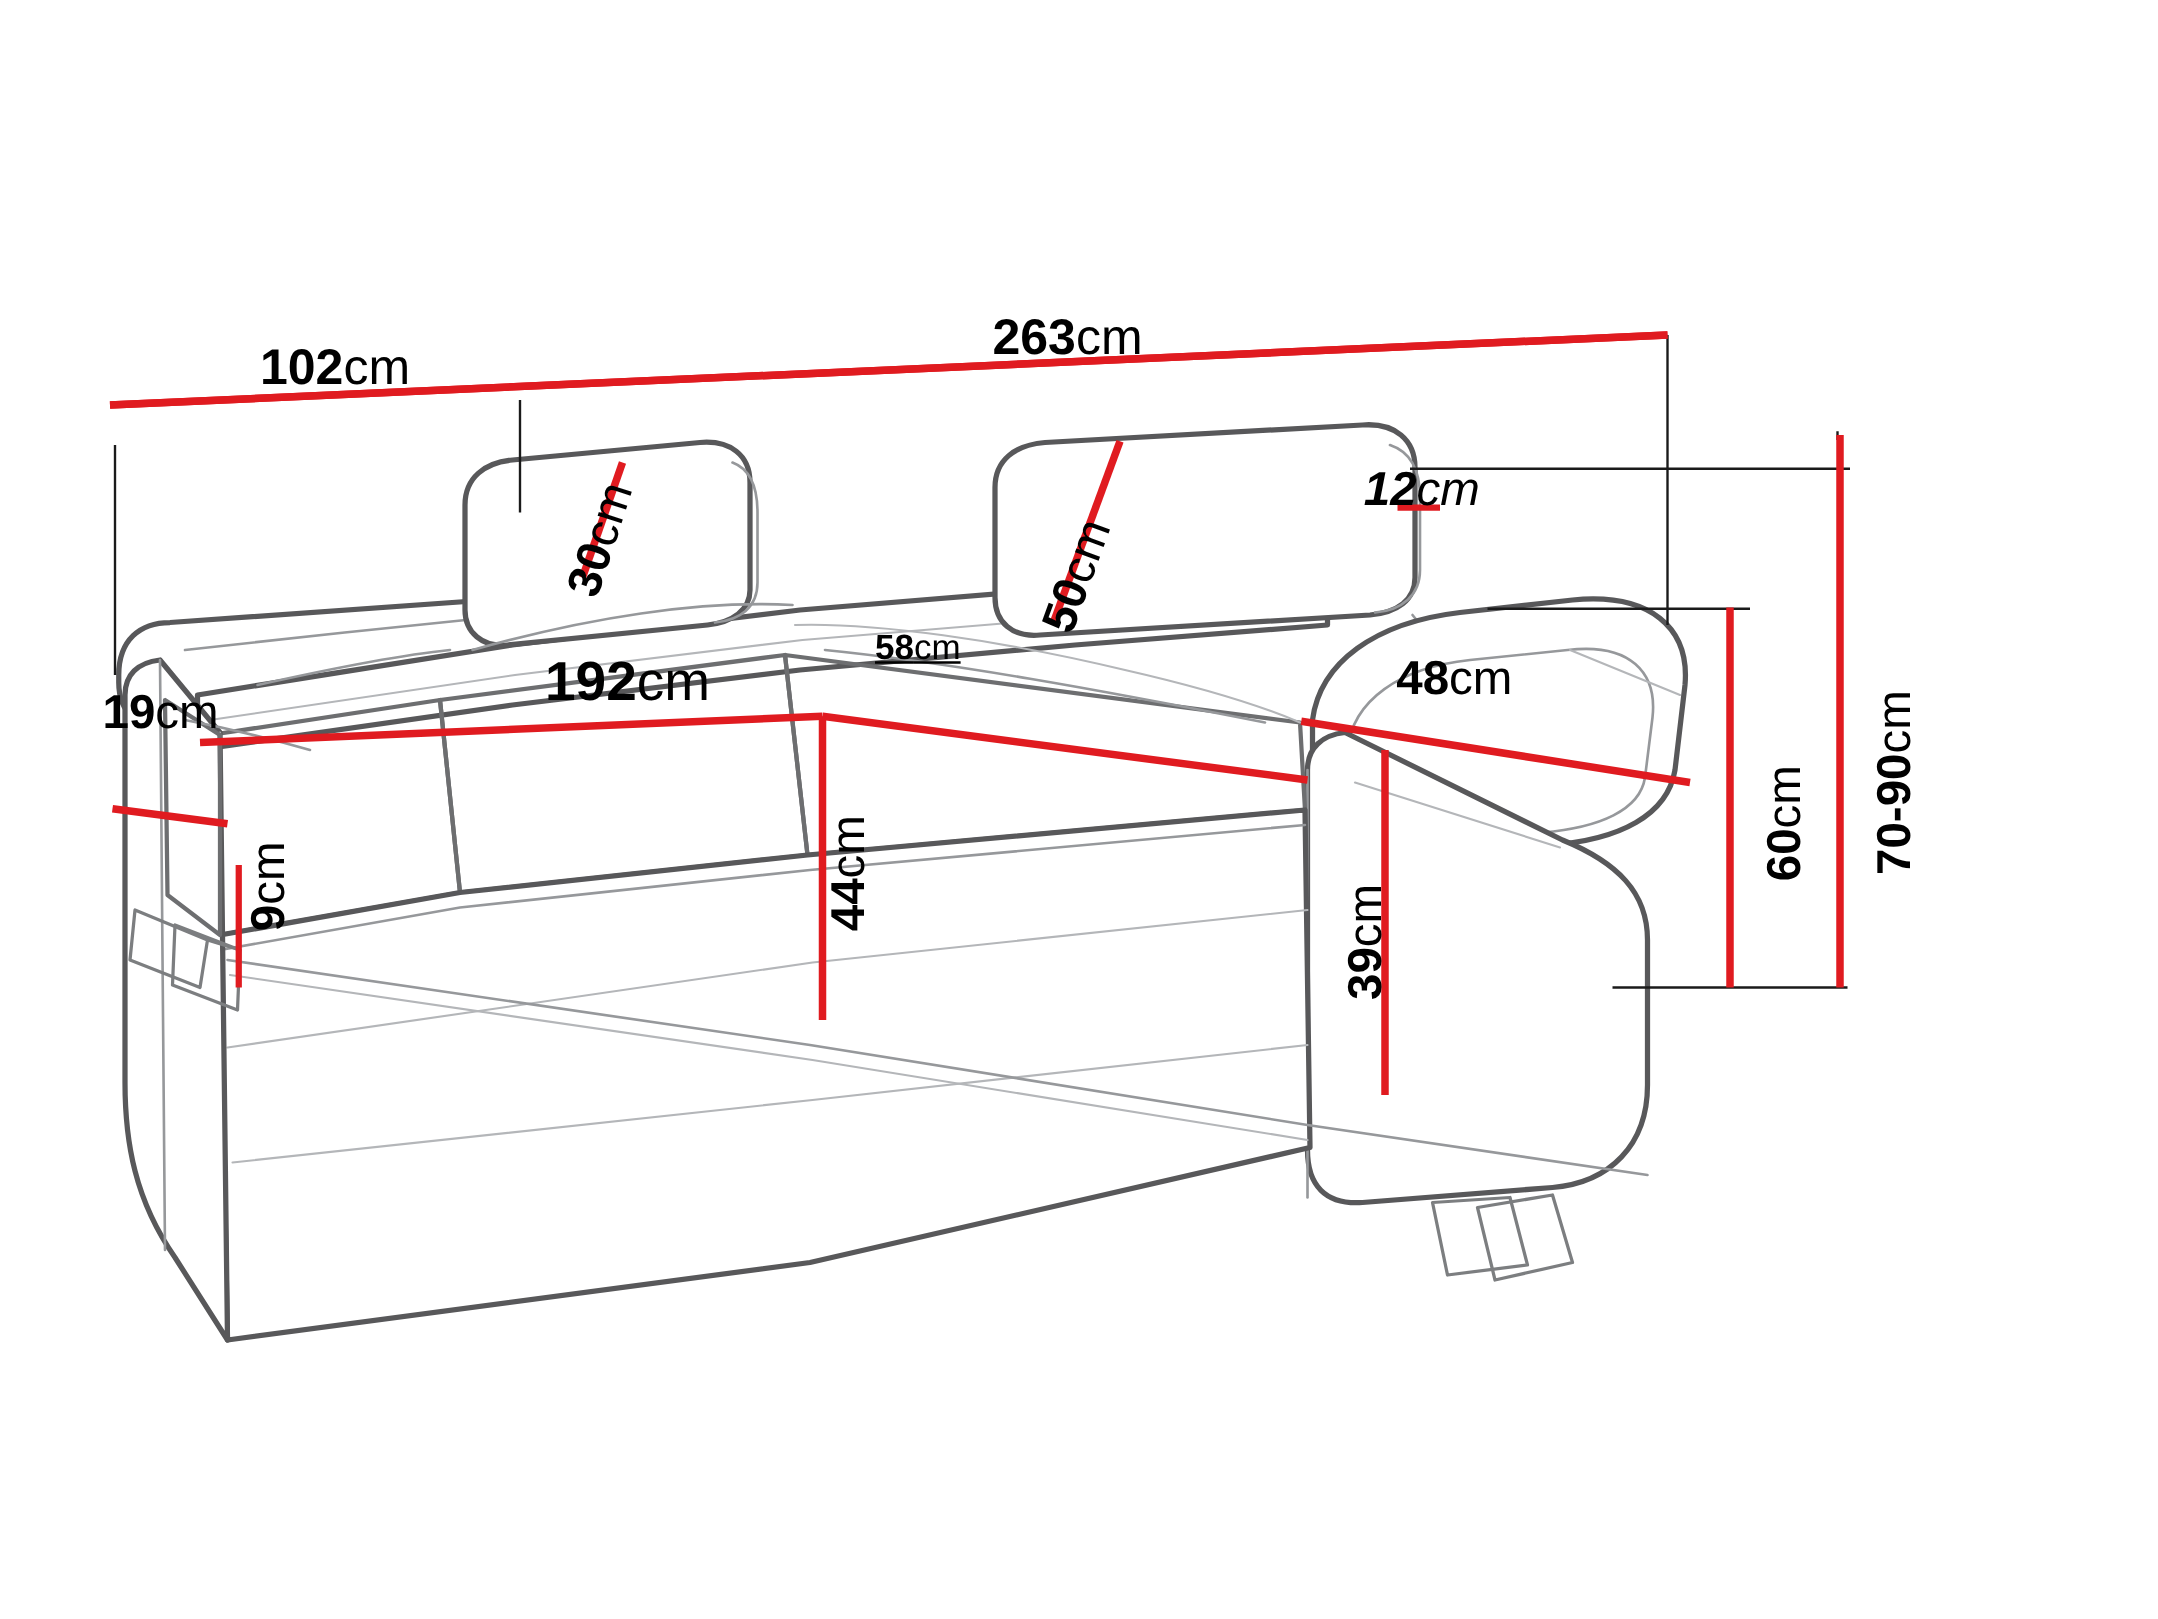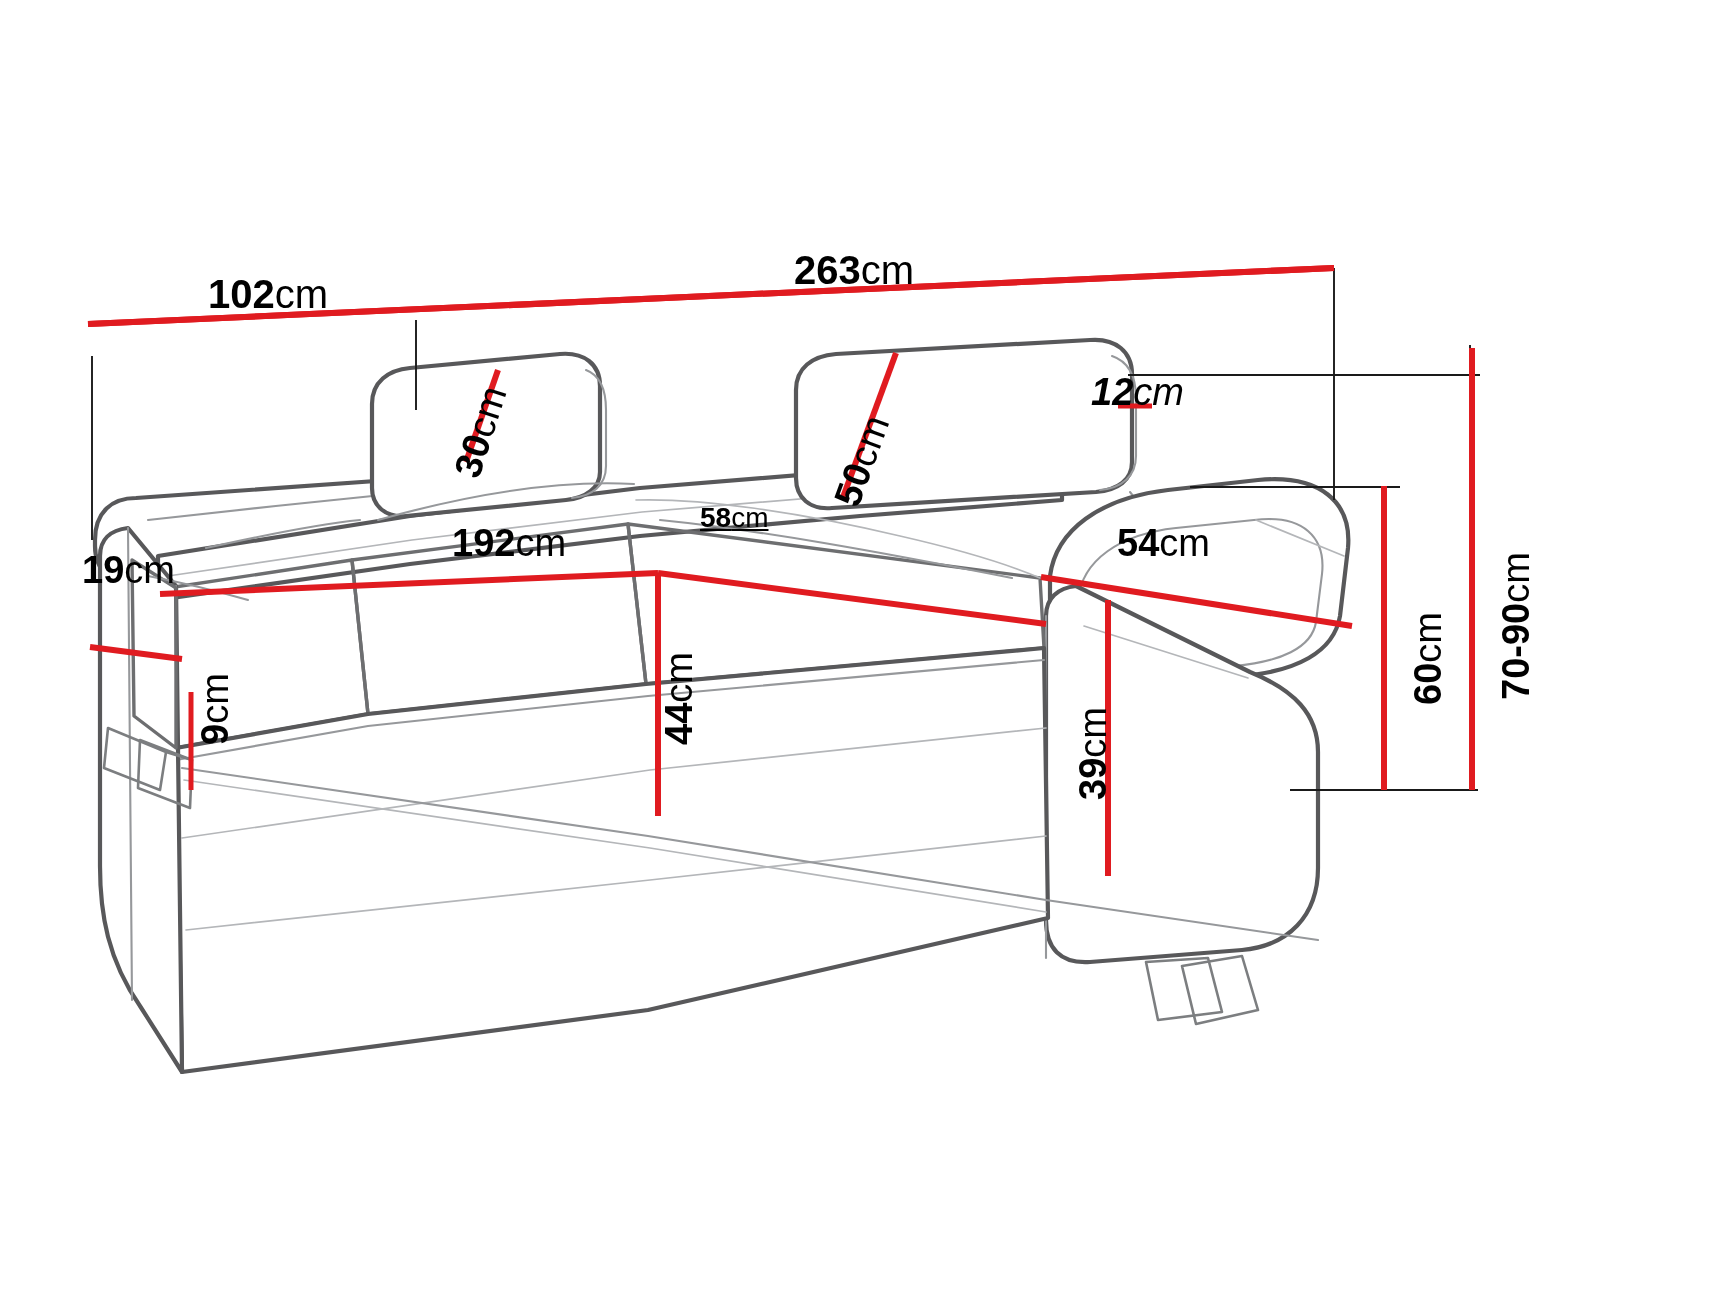--- a/index.html
+++ b/index.html
@@ -235,28 +235,28 @@
 
   <div class="dim-label rot-ccw" style="left:828px; top:498px; font-size:38px; transform: rotate(-70deg);">
     <span class="num">50</span><span class="unit">cm</span>
   </div>
 
   <div class="dim-label" style="left:1091px; top:373px; font-size:38px;font-style:italic;">
     <span class="num">12</span><span class="unit">cm</span>
   </div>
 
   <div class="dim-label" style="left:1117px; top:524px; font-size:38px;">
-    <span class="num">54</span><span class="unit">cm</span>
+    <span class="num">48</span><span class="unit">cm</span>
   </div>
 
   <div class="dim-label" style="left:82px; top:551px; font-size:38px;">
     <span class="num">19</span><span class="unit">cm</span>
   </div>
 
-  <div class="dim-label" style="left:452px; top:524px; font-size:38px;">
+  <div class="dim-label" style="left:436px; top:524px; font-size:44px;">
     <span class="num">192</span><span class="unit">cm</span>
   </div>
 
   <div class="dim-label" style="left:700px; top:504px; font-size:28px;text-decoration:underline;">
     <span class="num">58</span><span class="unit">cm</span>
   </div>
 
   <div class="dim-label rot-ccw" style="left:660px; top:745px; font-size:38px; transform: rotate(-90deg);">
     <span class="num">44</span><span class="unit">cm</span>
   </div>

